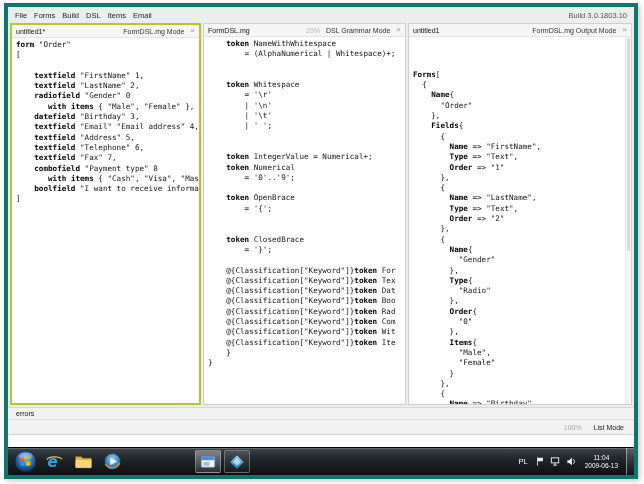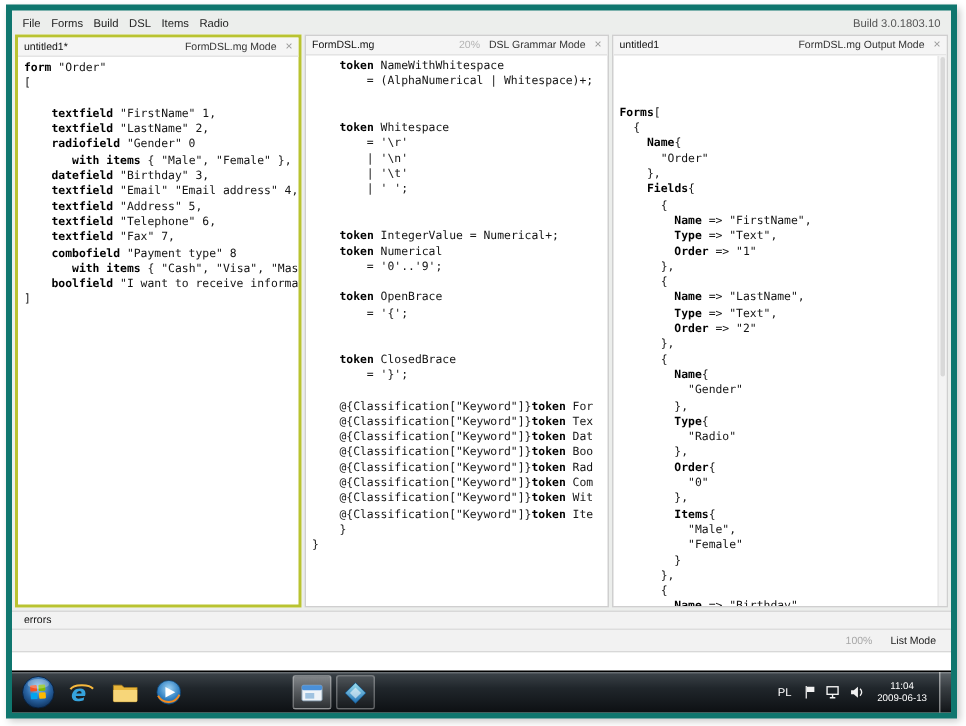--- a/index.html
+++ b/index.html
@@ -102,21 +102,21 @@
 <body>
 
 <div class="frame">
 
   <div class="menubar">
     <span class="menu-item">File</span>
     <span class="menu-item">Forms</span>
     <span class="menu-item">Build</span>
     <span class="menu-item">DSL</span>
     <span class="menu-item">Items</span>
-    <span class="menu-item">Radio</span>
+    <span class="menu-item">Email</span>
     <span class="build">Build 3.0.1803.10</span>
   </div>
 
   <div class="panes">
 
     <div class="pane pane-left active">
       <div class="pane-header">
         <span class="pane-title">untitled1*</span>
         <span class="pane-zoom"></span>
         <span class="pane-mode">FormDSL.mg Mode</span>

